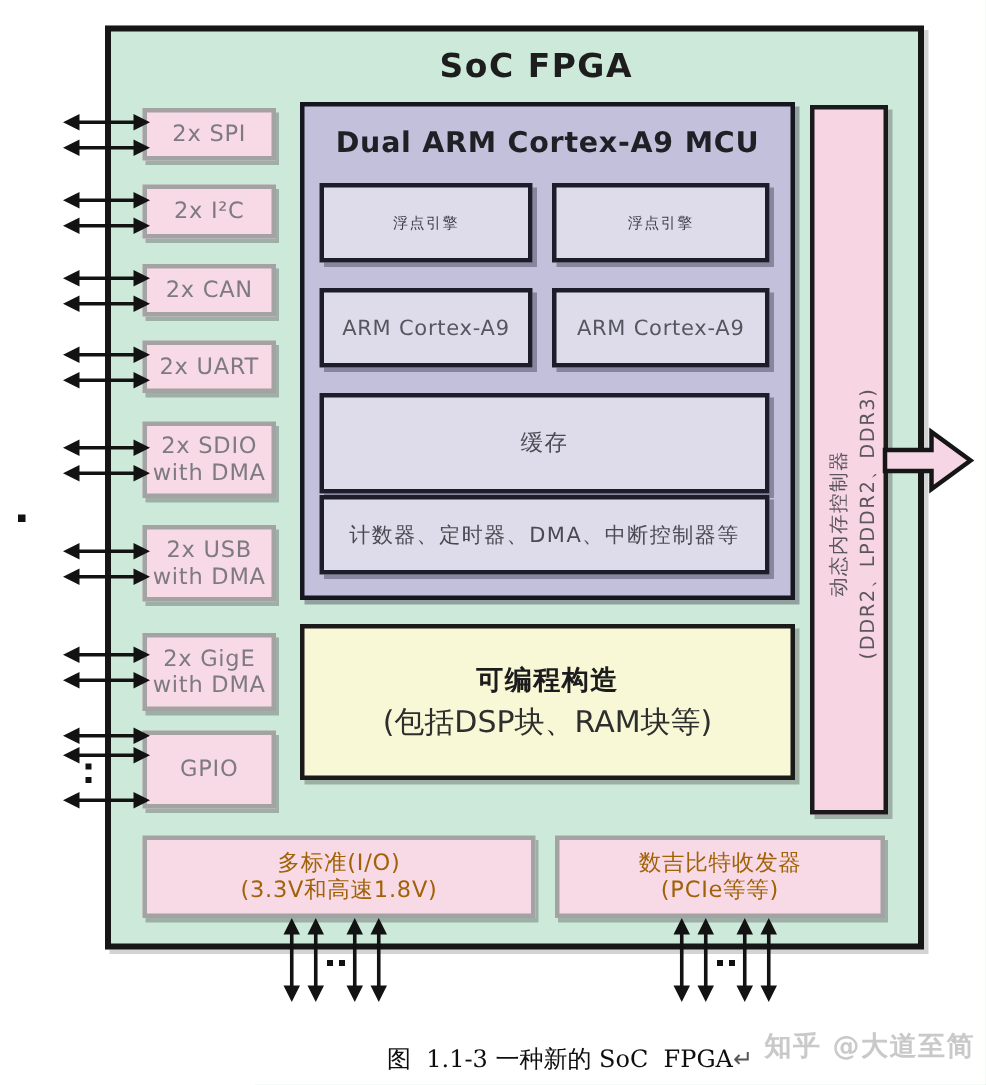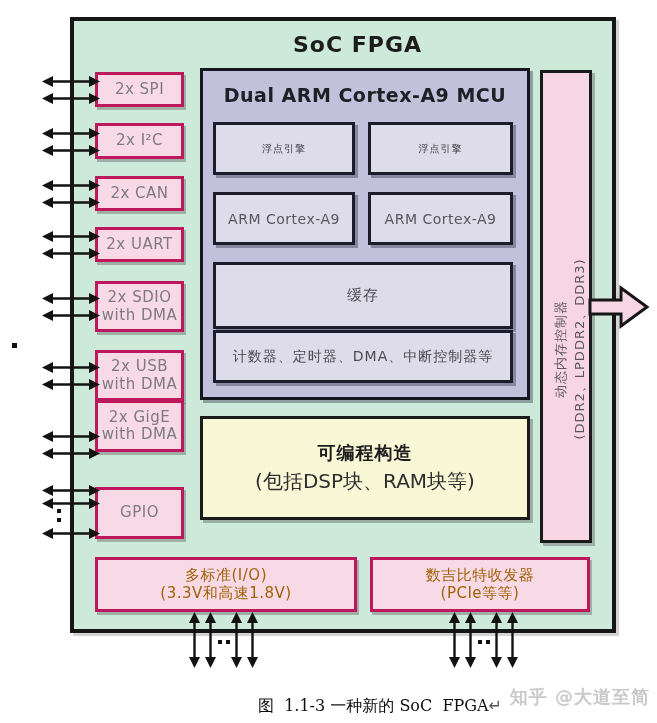--- a/index.html
+++ b/index.html
@@ -13,21 +13,21 @@
     left:70px;top:17px;width:546px;height:616px;
     background:#cde9da;border:4px solid #161616;
     box-shadow:3px 3px 0 rgba(90,100,95,.28);
   }
   .diagram-title{
     left:70px;top:32px;width:546px;text-align:center;
     font-size:22px;font-weight:bold;color:#1d1d1d;letter-spacing:1px;padding-left:29px;
   }
   
   .blk{
-    border:3px solid #be185d;display:flex;flex-direction:column;
+    border:3px solid #a3a3a3;display:flex;flex-direction:column;
     align-items:center;justify-content:center;text-align:center;
     box-shadow:2px 3px 0 rgba(70,70,70,.35);line-height:1.15;
   }
   .pink{background:#f8d9e6;}
   .periph{left:95px;width:89px;font-size:15px;color:#7d7a80;letter-spacing:.5px;}
   
   .mcu{
     left:200px;top:68px;width:330px;height:332px;
     background:#c2c0da;border:3px solid #16161f;
     box-shadow:3px 3px 0 rgba(50,50,70,.4);
@@ -120,21 +120,21 @@
     <span>2x UART</span>
   </div>
   <div class="abs blk pink periph" style="top:281px;height:51px;">
     <span>2x SDIO</span>
     <span>with DMA</span>
   </div>
   <div class="abs blk pink periph" style="top:350px;height:51px;">
     <span>2x USB</span>
     <span>with DMA</span>
   </div>
-  <div class="abs blk pink periph" style="top:400px;height:52px;">
+  <div class="abs blk pink periph" style="top:422px;height:52px;">
     <span>2x GigE</span>
     <span>with DMA</span>
   </div>
   <div class="abs blk pink periph" style="top:487px;height:52px;">
     <span>GPIO</span>
   </div>
 
   <svg class="ha" style="left:42px;top:75px">
       <use href="#h-arrow"></use>
     </svg>

